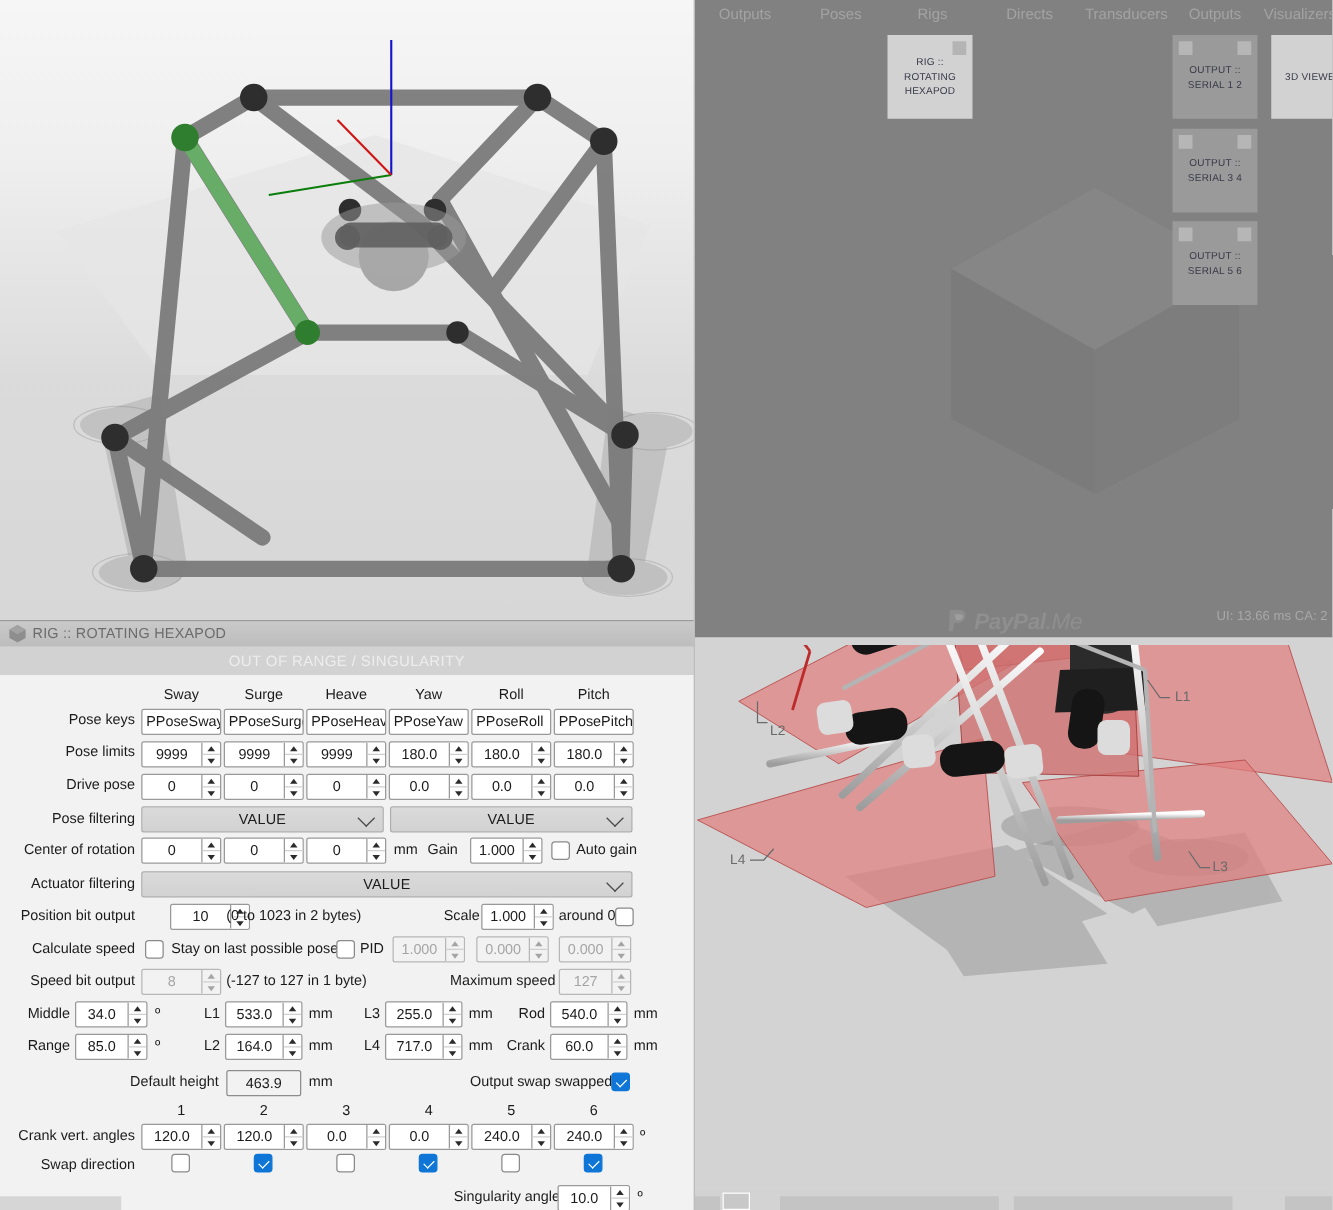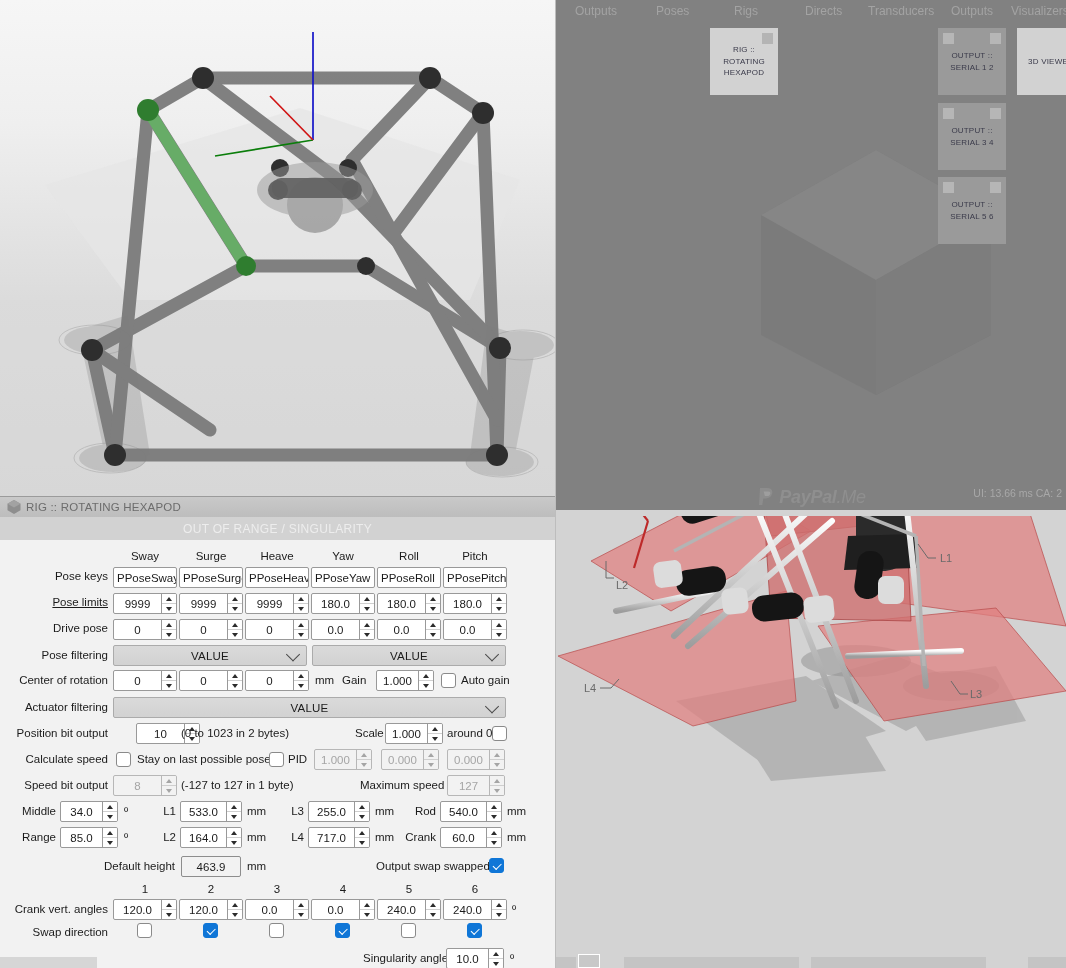--- a/index.html
+++ b/index.html
@@ -255,21 +255,21 @@
     <div class="colhdr" style="left:443px;top:10px;width:64px;">Pitch</div>
 
     <div class="lbl r" style="position:absolute;left:10px;top:30px;width:98px;">Pose keys</div>
     <div class="tb left" style="position:absolute;left:113px;top:27px;width:64px;">PPoseSway</div>
     <div class="tb left" style="position:absolute;left:179px;top:27px;width:64px;">PPoseSurge</div>
     <div class="tb left" style="position:absolute;left:245px;top:27px;width:64px;">PPoseHeave</div>
     <div class="tb left" style="position:absolute;left:311px;top:27px;width:64px;">PPoseYaw</div>
     <div class="tb left" style="position:absolute;left:377px;top:27px;width:64px;">PPoseRoll</div>
     <div class="tb left" style="position:absolute;left:443px;top:27px;width:64px;">PPosePitch</div>
 
-    <div class="lbl r" style="position:absolute;left:10px;top:56px;width:98px;text-decoration:underline;">Pose limits</div>
+    <div class="lbl r" style="position:absolute;left:10px;top:56px;width:98px;">Pose limits</div>
     <div class="spin" style="position:absolute;left:113px;top:53px;width:64px;">
         <span class="v">9999</span>
         <span class="btns">
           <i></i>
           <i></i>
         </span>
       </div>
     <div class="spin" style="position:absolute;left:179px;top:53px;width:64px;">
         <span class="v">9999</span>
         <span class="btns">

